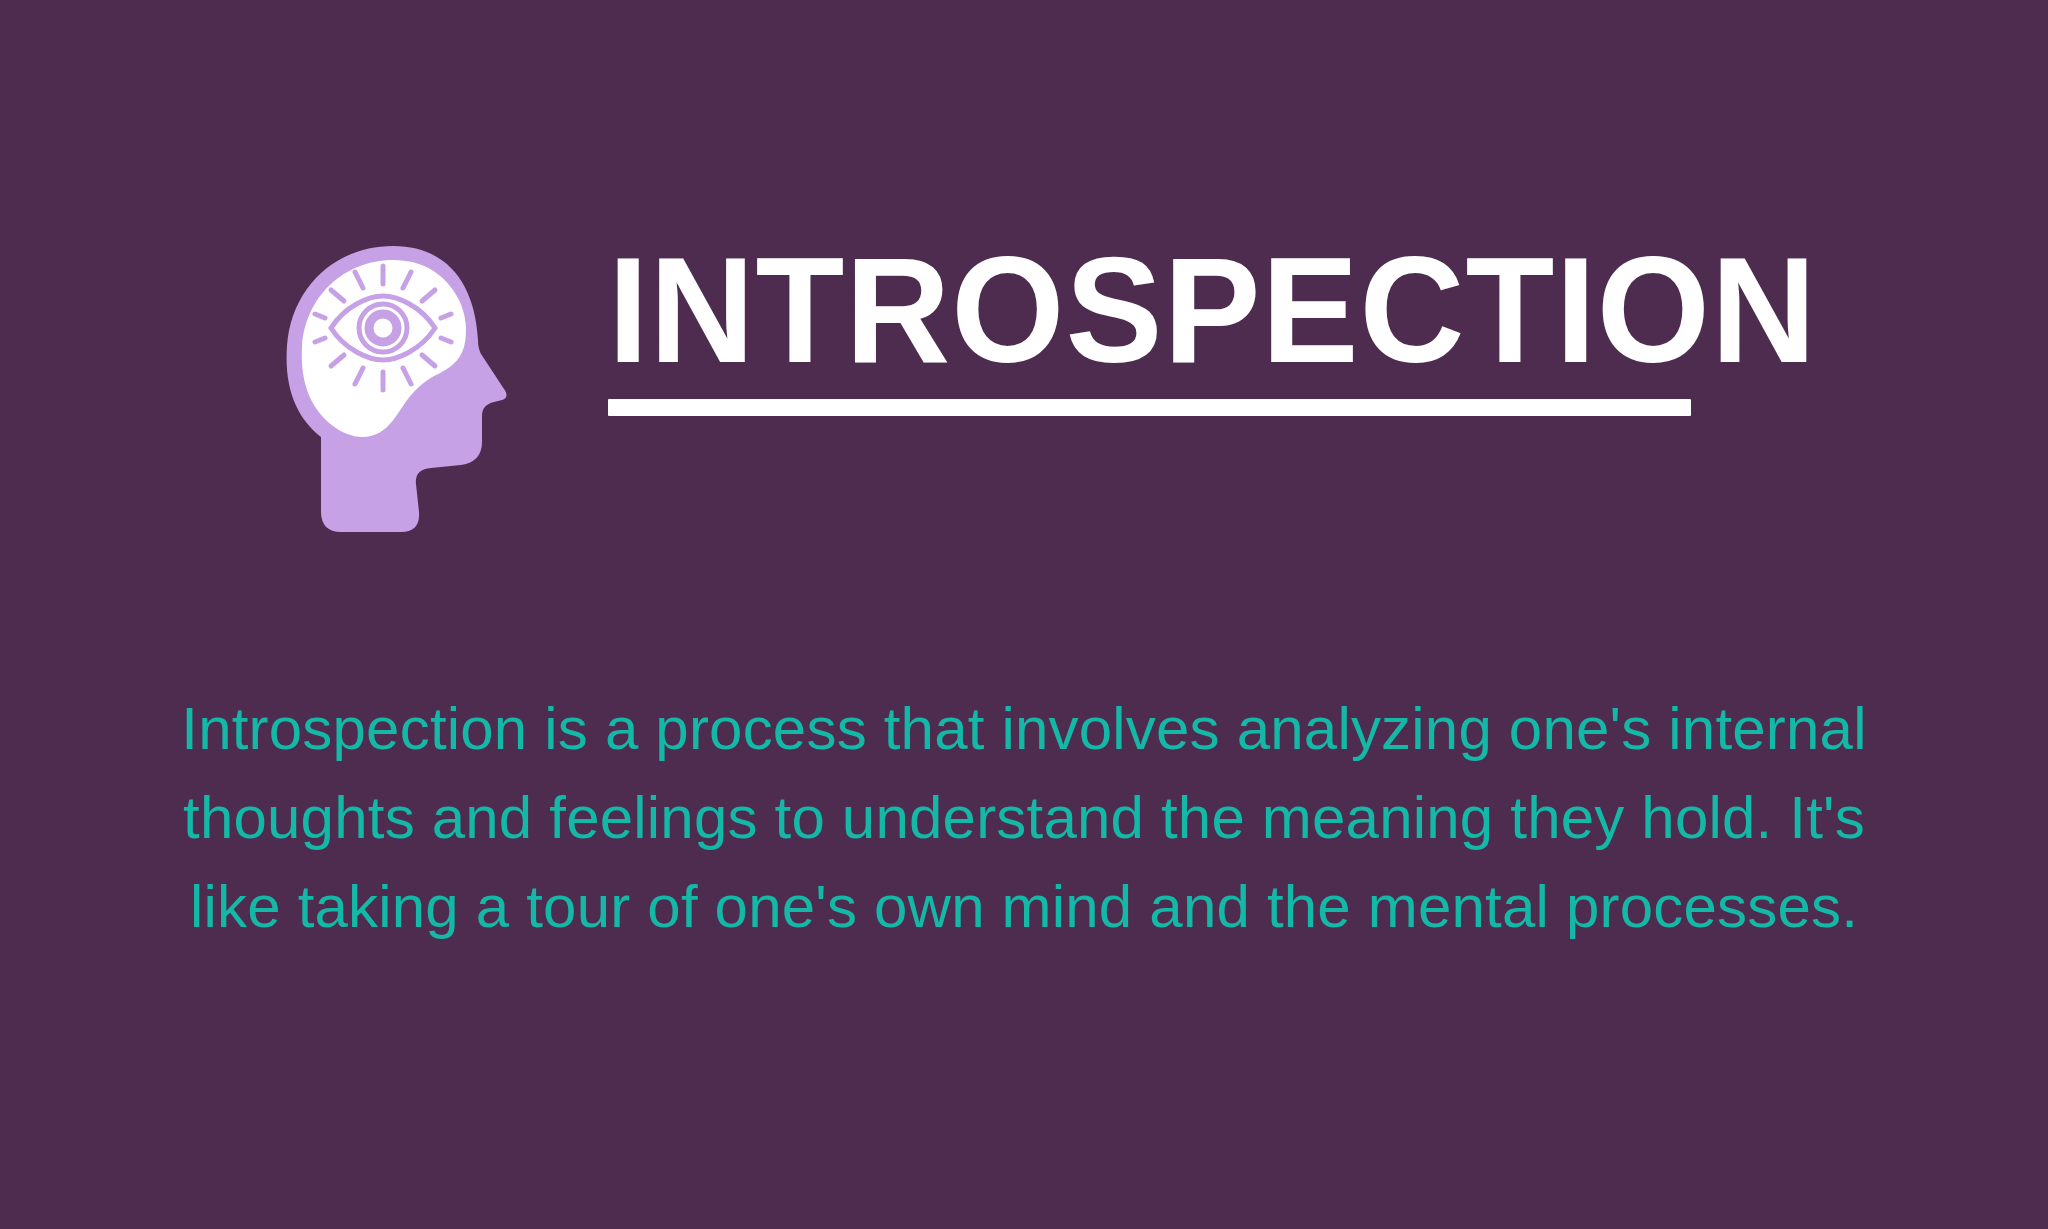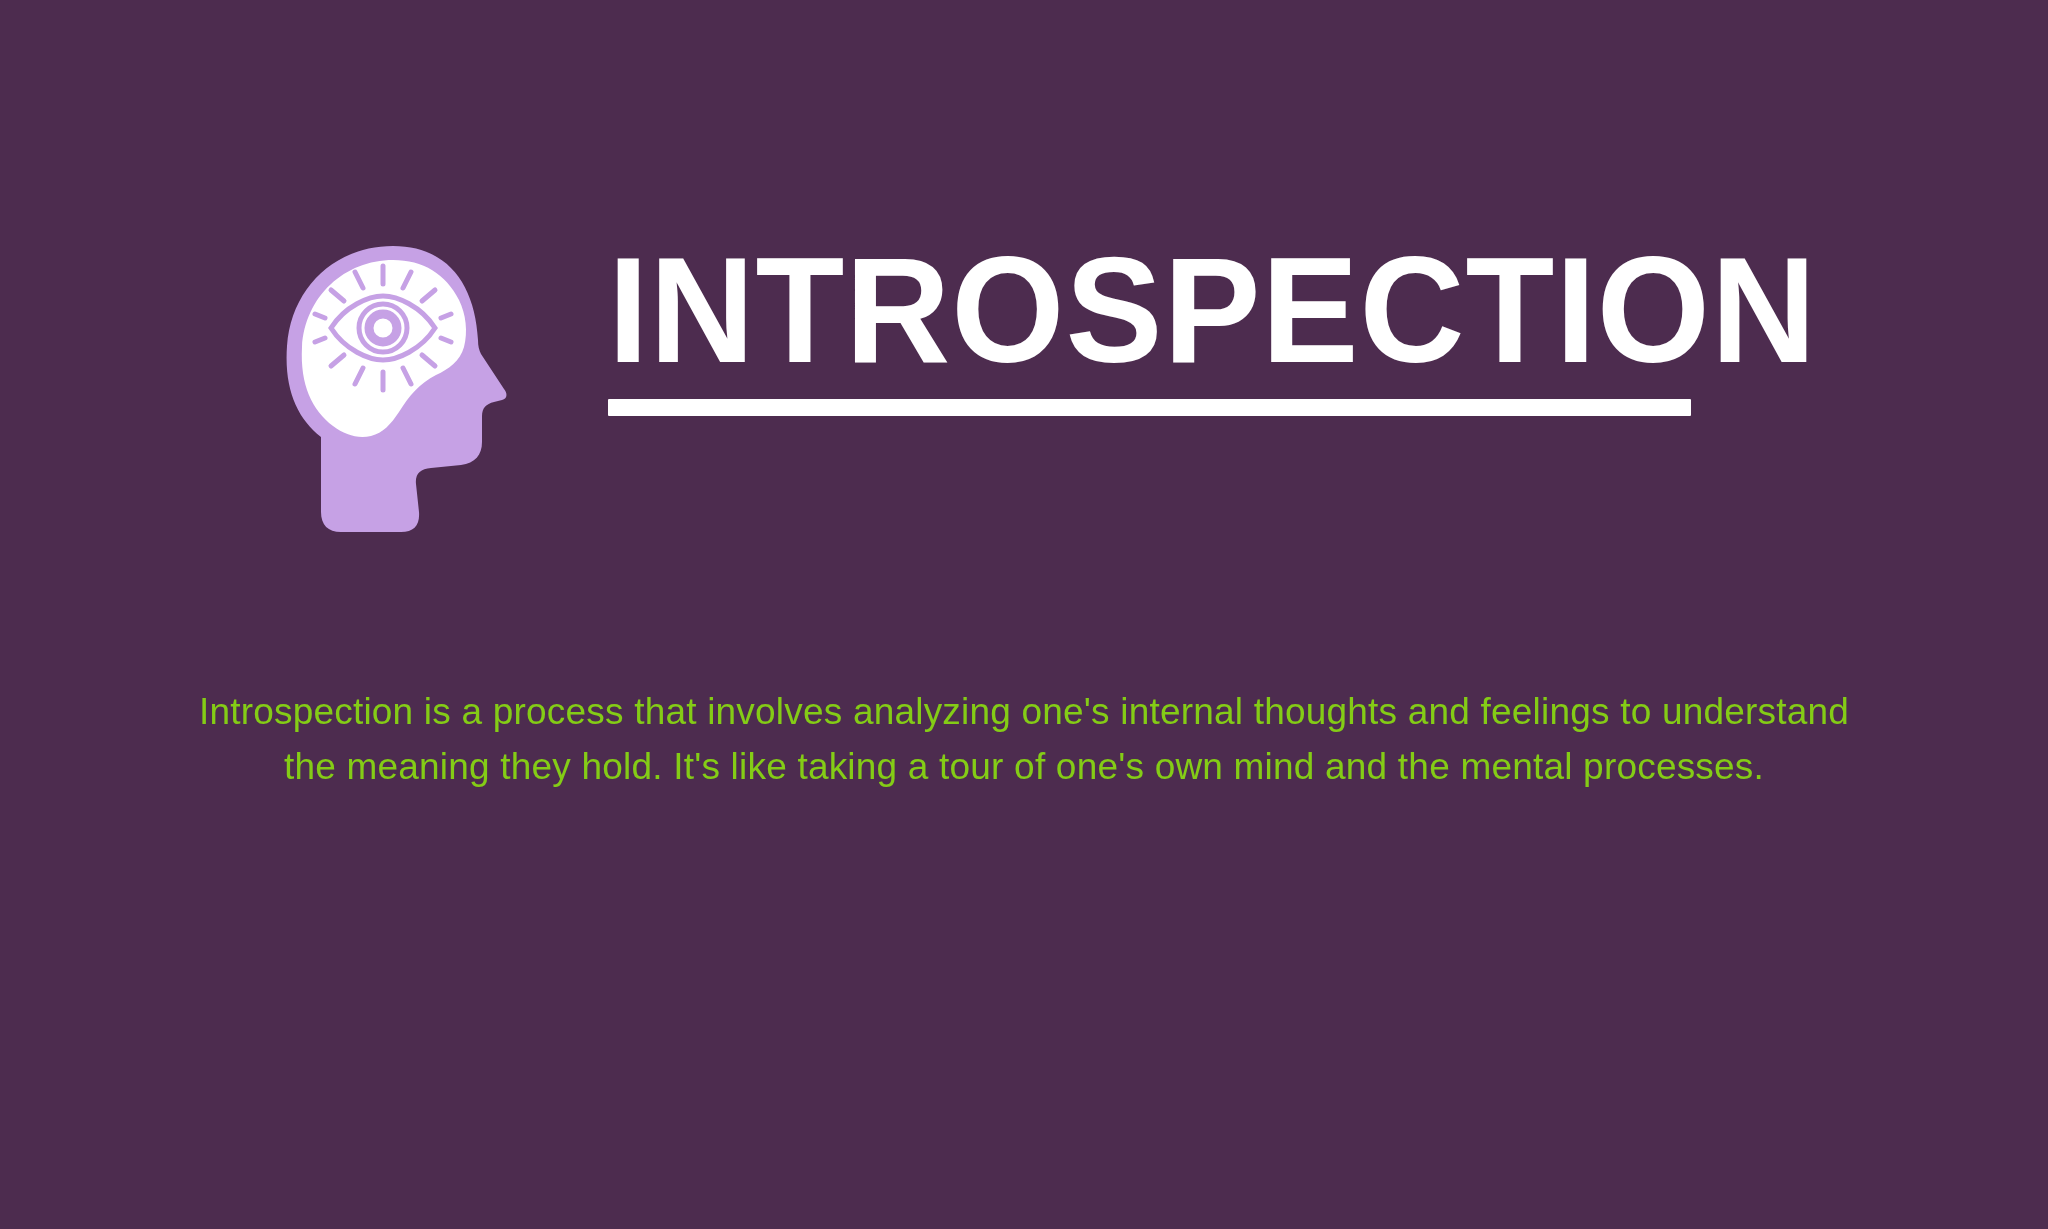--- a/index.html
+++ b/index.html
@@ -78,23 +78,23 @@
     left:50%;
     top:685px;
     transform:translateX(-50%);
     width:1700px;
     text-align:center;
   }
 
   .body-text {
     font-family:"Liberation Sans Narrow","Liberation Sans", sans-serif;
     font-weight:400;
-    font-size:37px;
+    font-size:60px;
     line-height:1.48;
-    color:#84cc16;
+    color:#14b8a6;
     letter-spacing:0.2px;
     text-align:center;
   }
 </style>
 </head>
 <body>
 
 <div class="slide">
 
   <div class="header">

